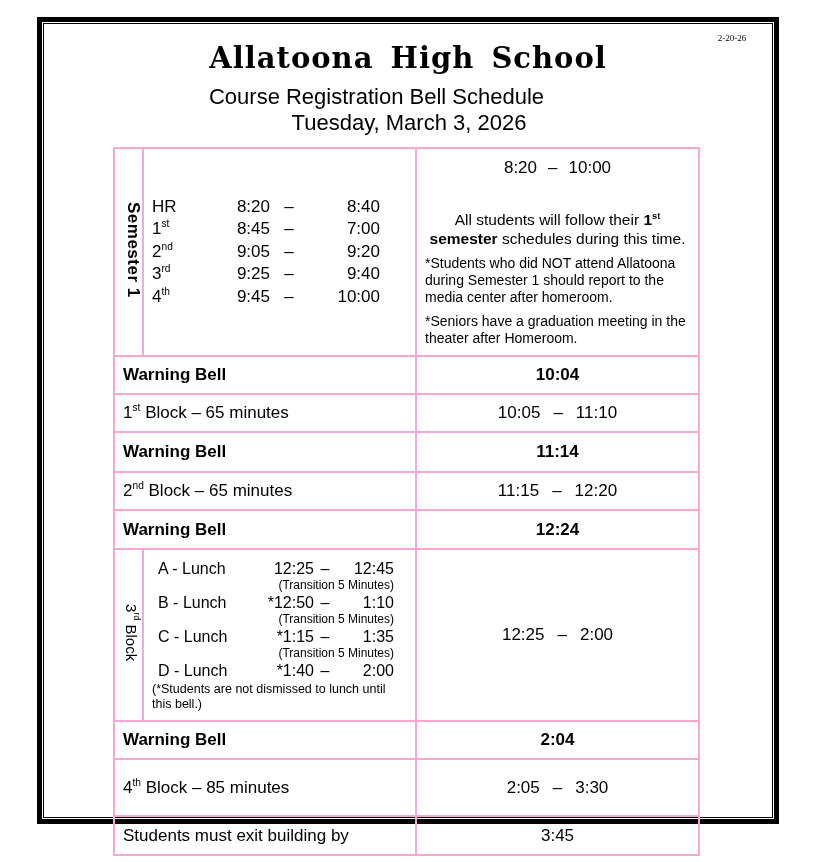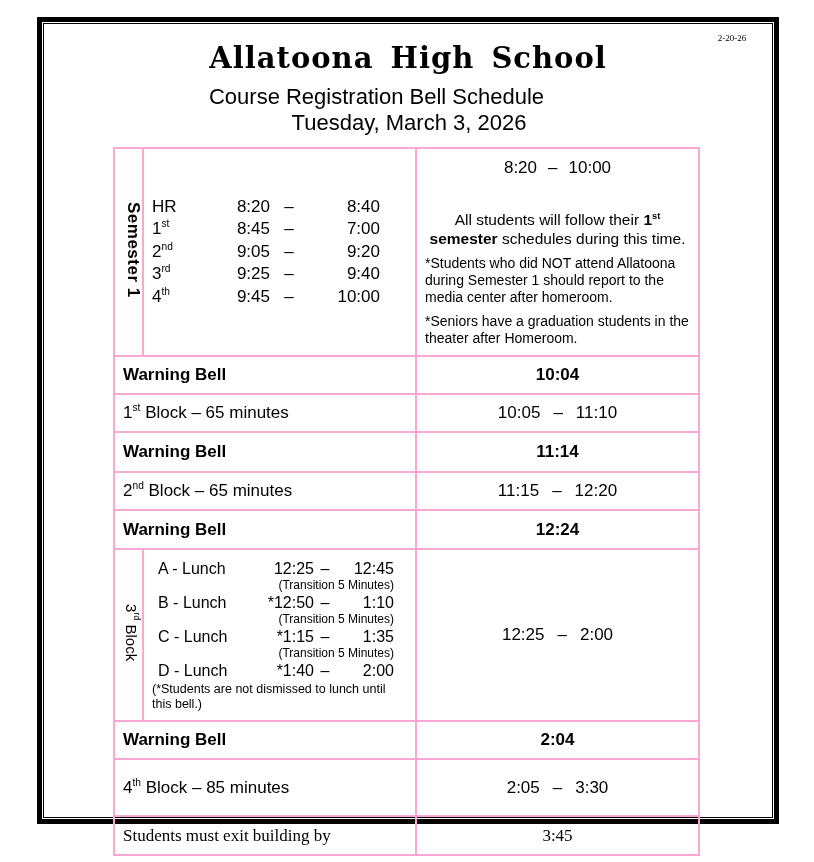--- a/index.html
+++ b/index.html
@@ -23,21 +23,21 @@
                font-size:22px; }
 
   table.schedule { position:absolute; left:113px; top:147px; width:585px;
                    border-collapse:collapse; table-layout:fixed; }
   table.schedule td { border:2px solid #f9a8d4; padding:8px; vertical-align:middle;
                       font-size:17px; }
 
   tr.r1 { height:164px; } tr.r2 { height:37px; } tr.r3 { height:32px; }
   tr.r4 { height:40px; } tr.r5 { height:24px;margin-left:40px; } tr.r6 { height:39px; }
   tr.r7 { height:169px; } tr.r8 { height:37px; } tr.r9 { height:57px; }
-  tr.r10 { height:39px;font-family:Liberation Serif, serif; }
+  tr.r10 { height:39px; }
 
   td.vcell { text-align:center; }
   .vtext { writing-mode:vertical-rl; display:inline-block; white-space:nowrap; }
   .vtext.sem1 { font-weight:bold; font-size:17px; letter-spacing:0.5px; }
   .vtext.b3 { font-size:15px; }
 
   sup { font-size:60%; line-height:0; vertical-align:super; }
 
   
   td.periods-cell { padding-left:9px; }
@@ -129,21 +129,21 @@
       </div>
     </td>
     <td class="notes-cell">
       <div class="notes-time">
         <span>8:20</span><span class="dash">–</span><span>10:00</span>
       </div>
       <div class="notes-line1">
         <span>All students will follow their </span><b><span>1</span><sup>st</sup></b><span> </span><b>semester</b><span> schedules during this time.</span>
       </div>
       <div class="notes-para">*Students who did NOT attend Allatoona during Semester 1 should report to the media center after homeroom.</div>
-      <div class="notes-para">*Seniors have a graduation students in the theater after Homeroom.</div>
+      <div class="notes-para">*Seniors have a graduation meeting in the theater after Homeroom.</div>
     </td>
   </tr>
 
   <tr class="r2">
     <td class="wlabel" colspan="2">Warning Bell</td>
     <td class="wtime">10:04</td>
   </tr>
 
   <tr class="r3">
     <td class="blabel" colspan="2">

